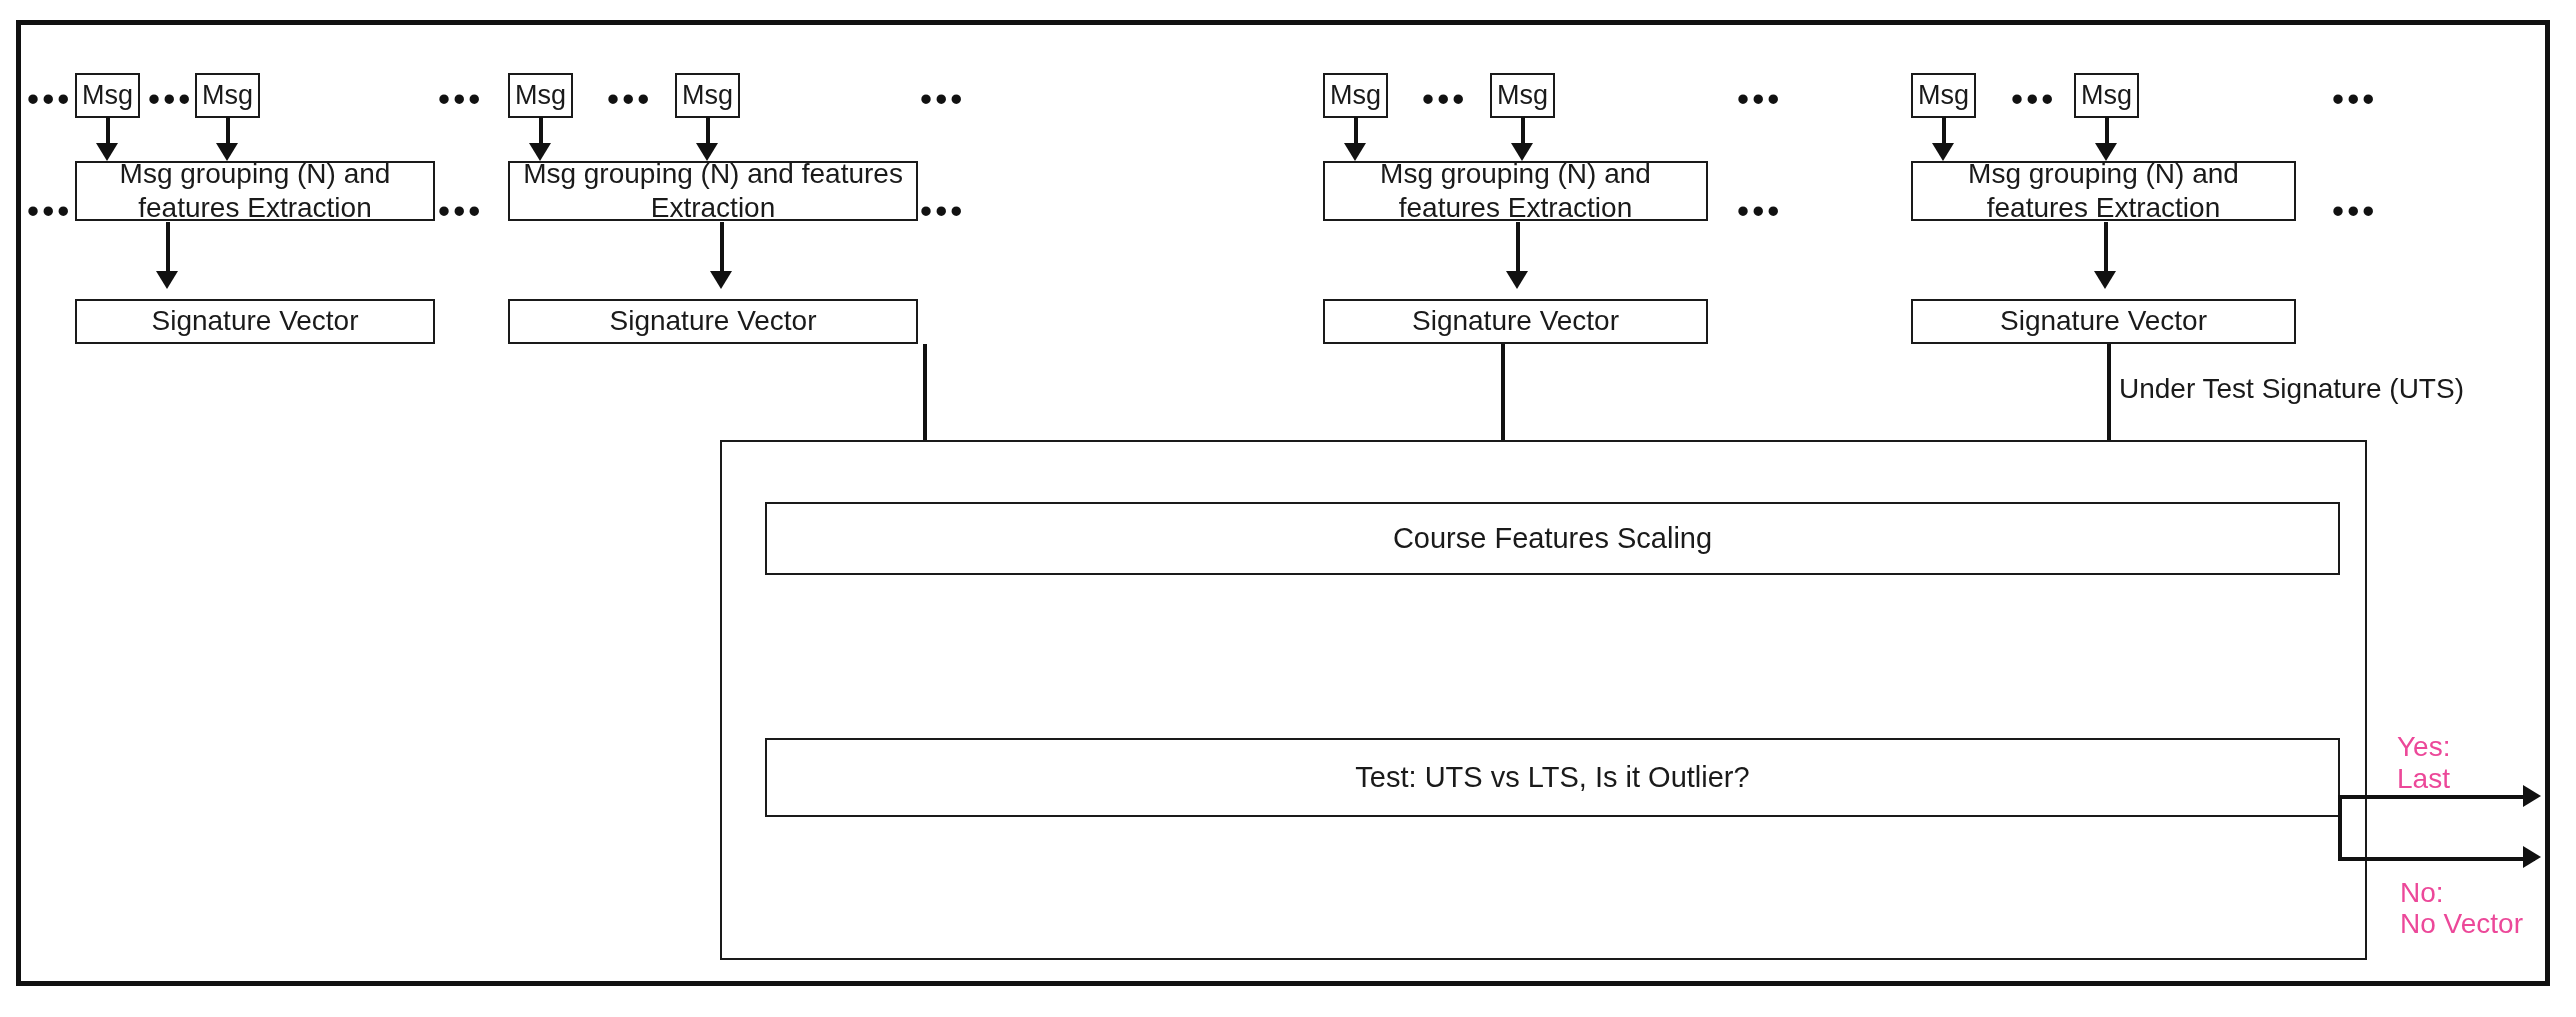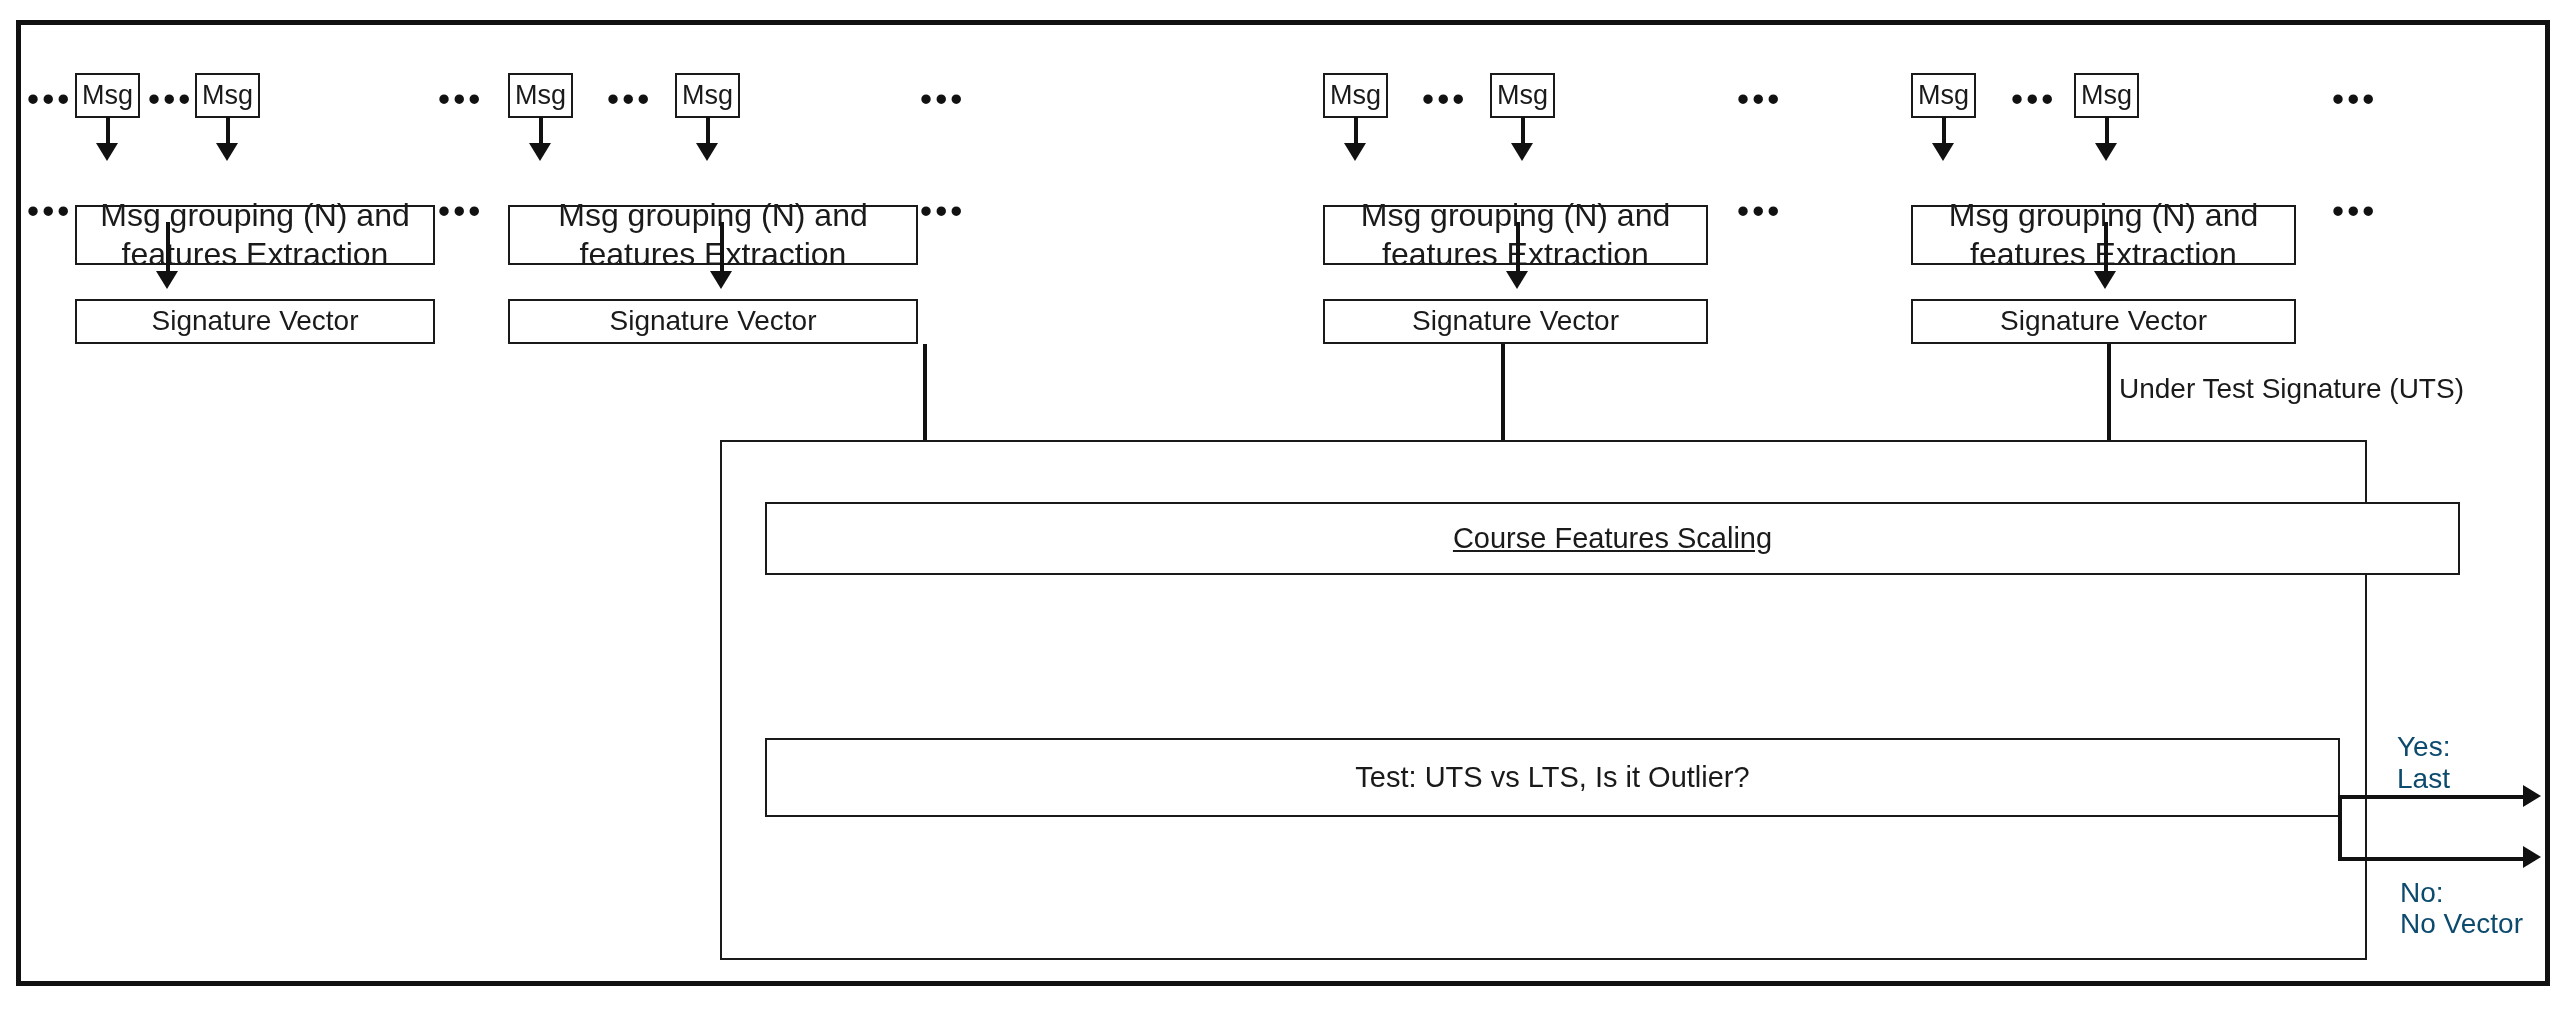--- a/index.html
+++ b/index.html
@@ -39,23 +39,22 @@
     justify-content: center;
     text-align: center;
     color: #1a1a1a;
     line-height: 1.22;
   }
   .msg-box {
     font-size: 27px;
     text-align: center;
   }
   .group-box {
-    font-size: 32px;
+    font-size: 28px;
     padding: 2.9px 7.2px;
-    margin-top: 44px;
   }
   .sig-box {
     font-size: 28px;
   }
   .proc-box {
     font-size: 29px;
   }
   
   .inner-panel {
     position: absolute;
@@ -105,21 +104,21 @@
   .flow-label {
     position: absolute;
     font-size: 28px;
     color: #1a1a1a;
     white-space: nowrap;
     line-height: 1.28;
   }
   .out-label {
     position: absolute;
     font-size: 28px;
-    color: #0c4a6e;
+    color: #ec4899;
     white-space: nowrap;
     line-height: 1.3;
     text-align: right;
   }
 </style>
 </head>
 <body>
 
 <div id="canvas">
   <div class="outer-frame"></div>
@@ -217,21 +216,21 @@
   <div class="vline" style="left:2107px; top:344px; height:144px;"></div>
   <div class="arrow-down" style="left:2097px; top:484px;"></div>
 
   <div class="ellipsis" style="left:2355px; top:98px;">•••</div>
   <div class="ellipsis" style="left:2355px; top:210px;">•••</div>
 
   <div class="flow-label" style="left:2119px; top:371px;text-align:right;">Under Test Signature (UTS)</div>
 
   <div class="inner-panel" style="left:720px; top:440px; width:1647px; height:520px;"></div>
 
-  <div class="box proc-box" style="left:765px; top:502px; width:1695px; height:73px;text-decoration:underline;">Course Features Scaling</div>
+  <div class="box proc-box" style="left:765px; top:502px; width:1575px; height:73px;">Course Features Scaling</div>
 
 
   <div class="box proc-box" style="left:765px; top:738px; width:1575px; height:79px;">Test: UTS vs LTS, Is it Outlier?</div>
 
   <div class="hline" style="left:2338px; top:795px; width:197px;"></div>
   <div class="arrow-right" style="left:2523px; top:785px;"></div>
   <div class="out-label" style="left:2397px; top:729px;">Yes:</div>
   <div class="out-label" style="left:2397px; top:761px;">Last</div>
 
   <div class="hline" style="left:2338px; top:857px; width:197px;"></div>

